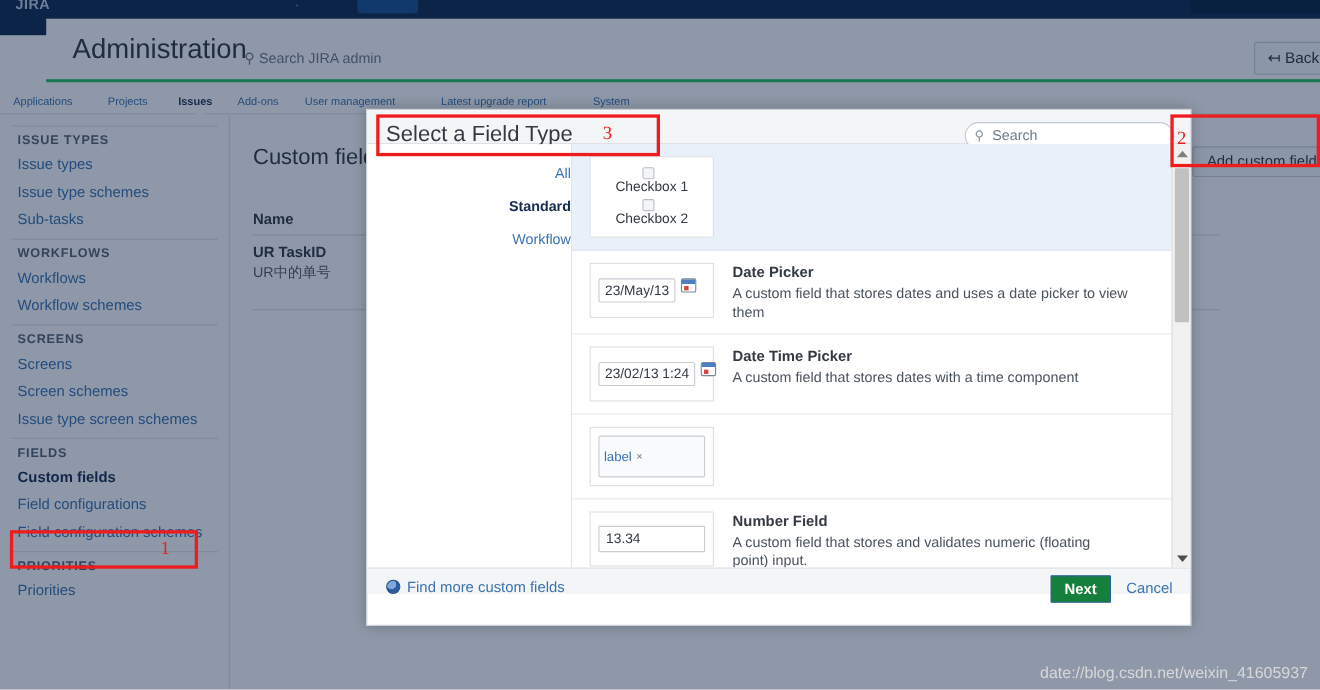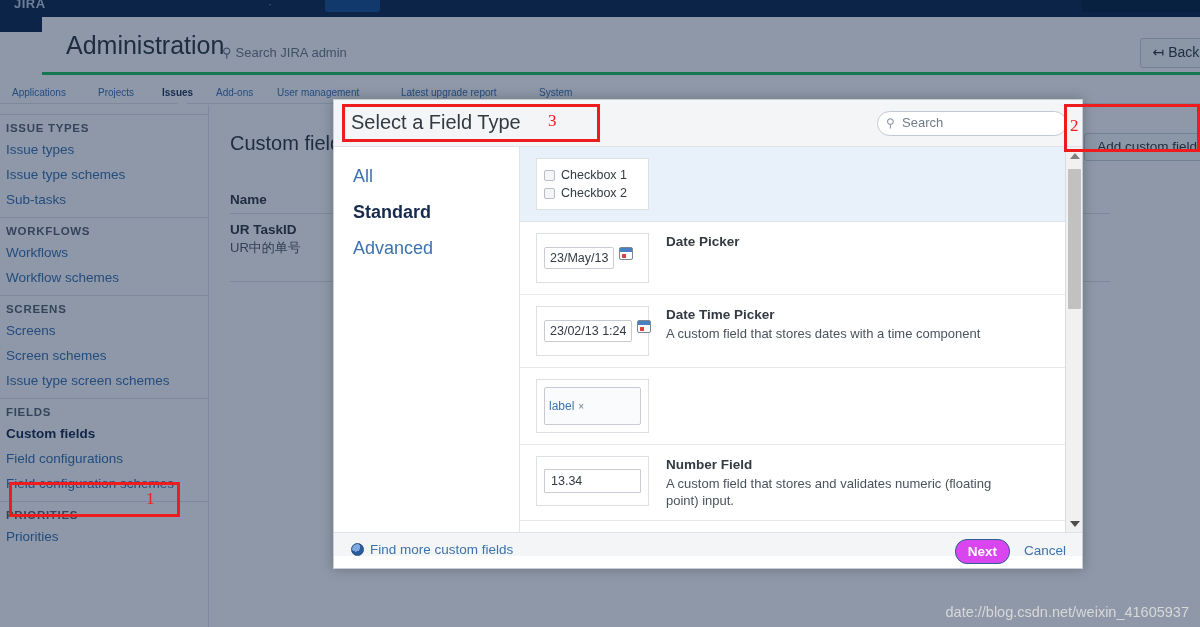--- a/index.html
+++ b/index.html
@@ -92,21 +92,21 @@
     position: absolute; left: 174px; top: 24px;
     width: 0; height: 0;
     border-left: 8px solid transparent; border-right: 8px solid transparent;
     border-bottom: 8px solid #ffffff; z-index: 3;
   }
 
   
   #sidebar {
     position: absolute; left: 0; top: 105px; width: 209px; height: 522px;
     background: #ffffff; border-right: 1px solid #e1e4e8;
-    padding: 0 0;
+    padding: 0 10px;
   }
   #sidebar .sep { height: 1px; background: #e0e3e7; margin: 9px 0 7px 0; }
   #sidebar .grp {
     font-size: 11.5px; color: #5a6471; font-weight: bold;
     letter-spacing: .7px; margin: 6px 0 7px 6px;
   }
   #sidebar .lnk {
     font-size: 13.5px; color: #3b73af; margin: 0 0 8px 6px; line-height: 17px;
   }
   #sidebar .lnk.active { color: #172b4d; font-weight: bold; }
@@ -148,21 +148,21 @@
   
   #modal {
     position: absolute; left: 333px; top: 99px;
     width: 750px; height: 470px;
     background: #ffffff;
     border: 1px solid #c9ced6;
     box-shadow: 0 0 12px rgba(0,0,0,0.25);
     z-index: 60;
   }
   #modal .mhead {
-    position: relative; height: 47px;
+    position: relative; height: 31px;
     background: #f4f5f7; border-bottom: 1px solid #dfe1e6;
   }
   #modal .mhead .mtitle {
     position: absolute; left: 17px; top: 11px;
     font-size: 20px; color: #333a42;
   }
   #modal .mhead .msearch {
     position: absolute; right: 15px; top: 11px;
     width: 190px; height: 25px;
     border: 1px solid #c4cad2; border-radius: 13px;
@@ -175,21 +175,21 @@
 
   #modal .mbody {
     position: relative; height: 385px;
     display: flex;
   }
   #modal .mleft {
     width: 186px; border-right: 1px solid #e2e4e8; padding: 19px 0 0 19px;
     background: #fff;
   }
   #modal .mleft .fl {
-    font-size: 18px; color: #3b73af; margin-bottom: 15px;
+    font-size: 13px; color: #3b73af; margin-bottom: 15px; text-align: right;
   }
   #modal .mleft .fl.sel { color: #172b4d; font-weight: bold; }
 
   #modal .mlist {
     position: relative; flex: 1; overflow: hidden; background:#fff;
   }
   #modal .ftrow {
     display: flex; align-items: flex-start;
     padding: 11px 18px 11px 16px;
     border-bottom: 1px solid #e6e8eb;
@@ -204,21 +204,21 @@
   }
   #modal .ftrow .txt { padding-top: 1px; }
   #modal .ftrow .ft-name {
     font-size: 13.5px; font-weight: bold; color: #333a42; margin-bottom: 3px;
   }
   #modal .ftrow .ft-desc {
     font-size: 13px; color: #4a525c; line-height: 17px; max-width: 360px;
   }
 
   
-  .cbline { display: flex; align-items: center; margin: 2px 0; font-size: 12.5px; color: #333a42; }
+  .cbline { display: flex; align-items: center; margin: 2px 0; font-size: 12.5px; color: #333a42; flex-direction: column; }
   .cbbox {
     width: 11px; height: 11px; border: 1px solid #b9bec6; background: #f4f5f6;
     border-radius: 2px; margin-right: 6px; flex: none;
   }
   .dateinp {
     display: flex; align-items: flex-start;
   }
   .dateinp .inp {
     border: 1px solid #c8ccd2; background: #fff;
     font-size: 12.5px; color: #333a42;
@@ -278,22 +278,22 @@
     display: flex; align-items: center;
   }
   #modal .mfoot .globe {
     width: 13px; height: 13px; margin-right: 6px; flex: none;
     border-radius: 50%;
     background: radial-gradient(circle at 35% 30%, #7fa9dc 0 40%, #2b5d9e 41% 100%);
     border: 1px solid #1f4b85;
   }
   #modal .mfoot .nextbtn {
     position: absolute; right: 72px; top: 6px;
-    background: #d946ef; color: #fff; border: 1px solid #2c5f94;
-    border-radius: 12px; font-size: 13.5px; font-weight: bold;
+    background: #15803d; color: #fff; border: 1px solid #2c5f94;
+    border-radius: 1px; font-size: 13.5px; font-weight: bold;
     padding: 4px 12px;
   }
   #modal .mfoot .cancelbtn {
     position: absolute; right: 16px; top: 10px;
     font-size: 13.5px; color: #3b73af;
   }
 
   
   .anno {
     position: absolute; border: 3px solid #ee1c1c; z-index: 90;
@@ -400,21 +400,21 @@
       <div class="msearch">
         <span class="gl">⚲</span><span>Search</span>
       </div>
     </div>
 
     <div class="mbody">
 
       <div class="mleft">
         <div class="fl">All</div>
         <div class="fl sel">Standard</div>
-        <div class="fl">Advanced</div>
+        <div class="fl">Workflow</div>
       </div>
 
       <div class="mlist">
 
         <div class="ftrow sel">
           <div class="prev">
             <div class="cbline">
               <span class="cbbox"></span>
               <span>Checkbox 1</span>
             </div>
@@ -427,20 +427,21 @@
 
         <div class="ftrow">
           <div class="prev">
             <div class="dateinp">
               <span class="inp">23/May/13</span>
               <span class="calicon"></span>
             </div>
           </div>
           <div class="txt">
             <div class="ft-name">Date Picker</div>
+            <div class="ft-desc">A custom field that stores dates and uses a date picker to view them</div>
           </div>
         </div>
 
         <div class="ftrow">
           <div class="prev">
             <div class="dateinp">
               <span class="inp">23/02/13 1:24</span>
               <span class="calicon"></span>
             </div>
           </div>

